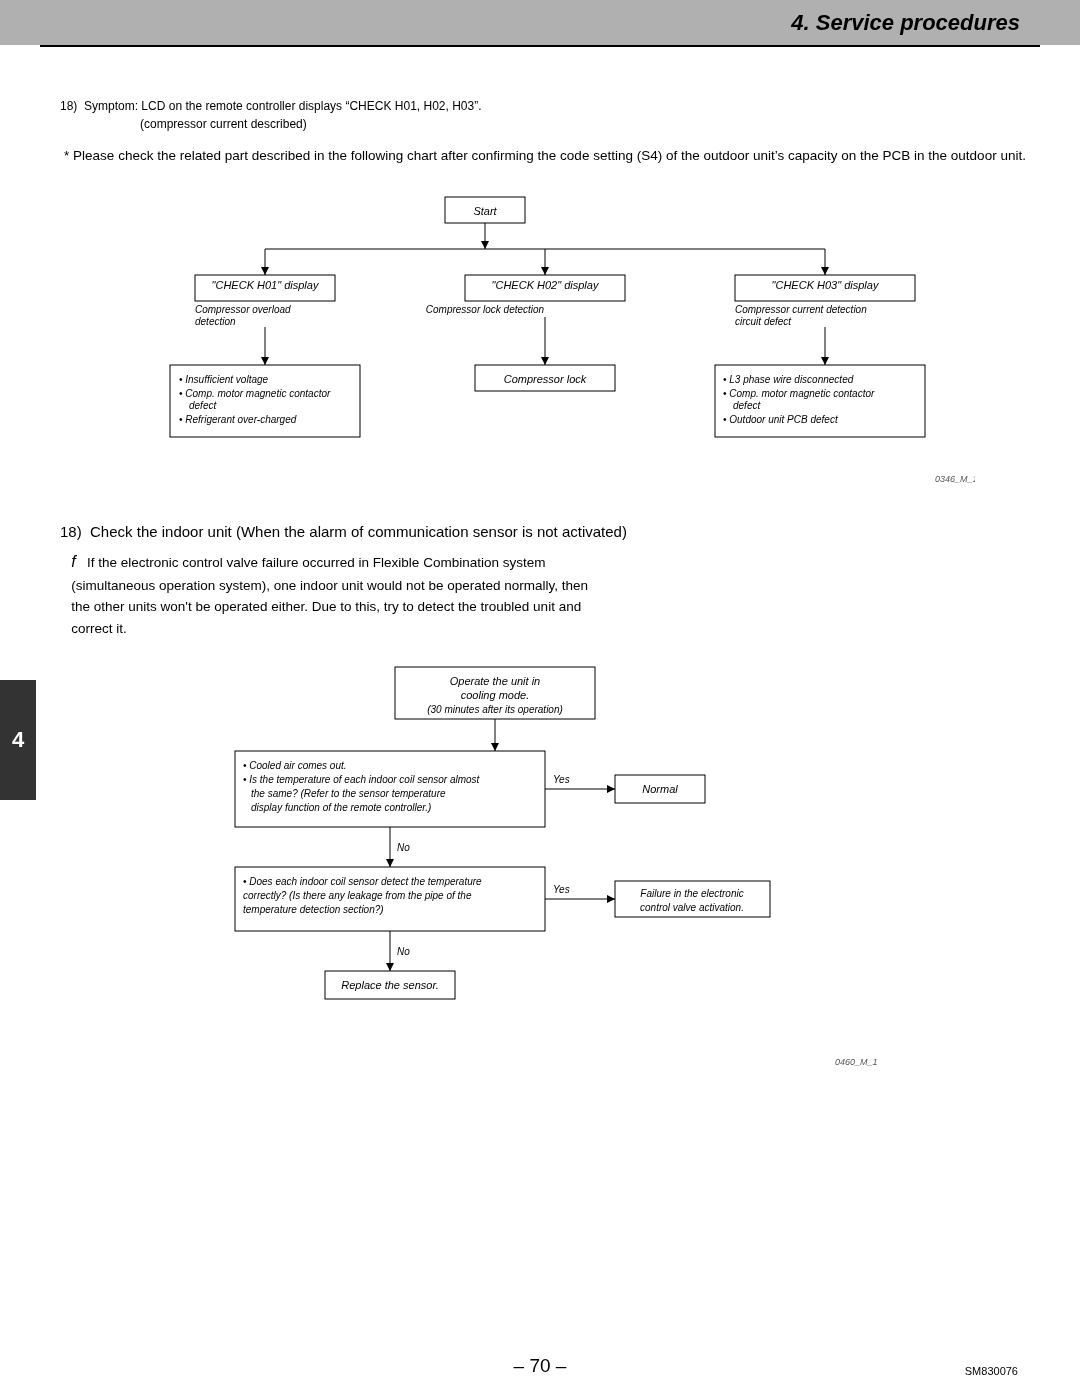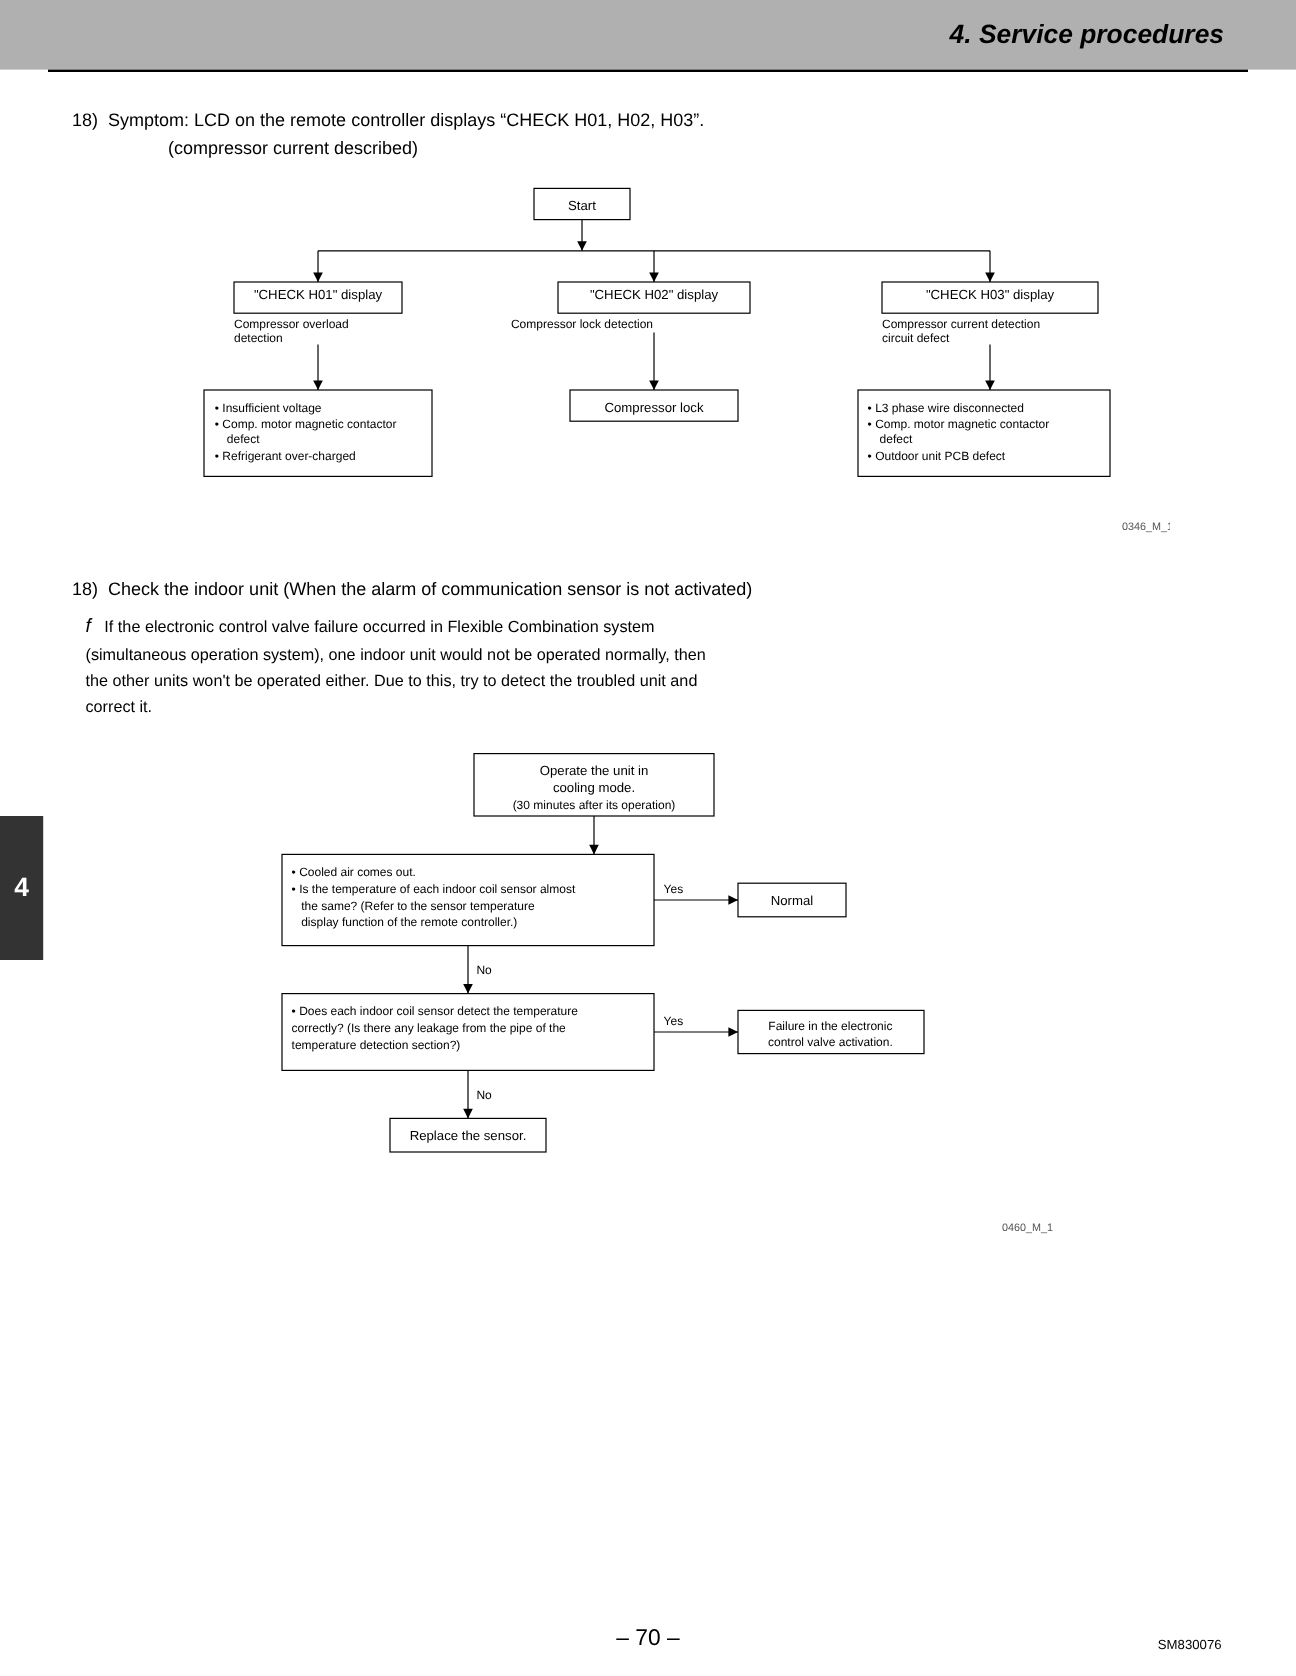--- a/index.html
+++ b/index.html
@@ -9,21 +9,21 @@
       font-size: 13px;
       color: #000;
       width: 1080px;
       min-height: 1397px;
       position: relative;
     }
 
     
     .header-bar {
       background: #b0b0b0;
-      height: 58px;
+      height: 45px;
       display: flex;
       align-items: center;
       justify-content: flex-end;
       padding-right: 60px;
     }
     .header-title {
       font-size: 22px;
       font-weight: bold;
       font-style: italic;
       color: #000;
@@ -48,23 +48,24 @@
       font-size: 22px;
       font-weight: bold;
     }
 
     .main-content {
       padding: 30px 50px 60px 60px;
     }
 
     
     .section-title {
-      font-size: 15px;
+      font-size: 12px;
       margin-bottom: 12px;
       line-height: 1.5;
+      margin-top: 20px;
     }
     .note-text {
       font-size: 13.5px;
       text-align: center;
       margin-bottom: 20px;
       line-height: 1.6;
     }
 
     
     .section19-title {
@@ -93,20 +94,21 @@
       right: 62px;
       font-size: 11px;
       margin-left: 18px;
     }
 
     
     .svg-wrapper {
       display: flex;
       justify-content: center;
       margin-bottom: 4px;
+      font-style: italic;
     }
 
     
     .italic-f {
       font-style: italic;
       font-size: 16px;
     }
   </style>
 </head>
 <body>
@@ -121,20 +123,22 @@
 </div>
 
 <div class="main-content">
 
   <p class="section-title">
     <span>18)</span>&nbsp;
     <span>Symptom:  LCD on the remote controller displays “CHECK H01, H02, H03”.</span><br>
     <span style="margin-left:80px;">(compressor current described)</span>
   </p>
 
+  <p class="note-text">* Please check the related part described in the following chart after confirming the code
+setting (S4) of the outdoor unit’s capacity on the PCB in the outdoor unit.</p>
 
   <div class="svg-wrapper">
     <svg width="860" height="310">
 
       <rect x="330" y="10" width="80" height="26" fill="white" stroke="black" stroke-width="1"></rect>
       <text x="370" y="28" text-anchor="middle" font-size="11">Start</text>
 
       <line x1="370" y1="36" x2="370" y2="62" stroke="black" stroke-width="1"></line>
       <polygon points="370,62 366,54 374,54" fill="black"></polygon>
 

